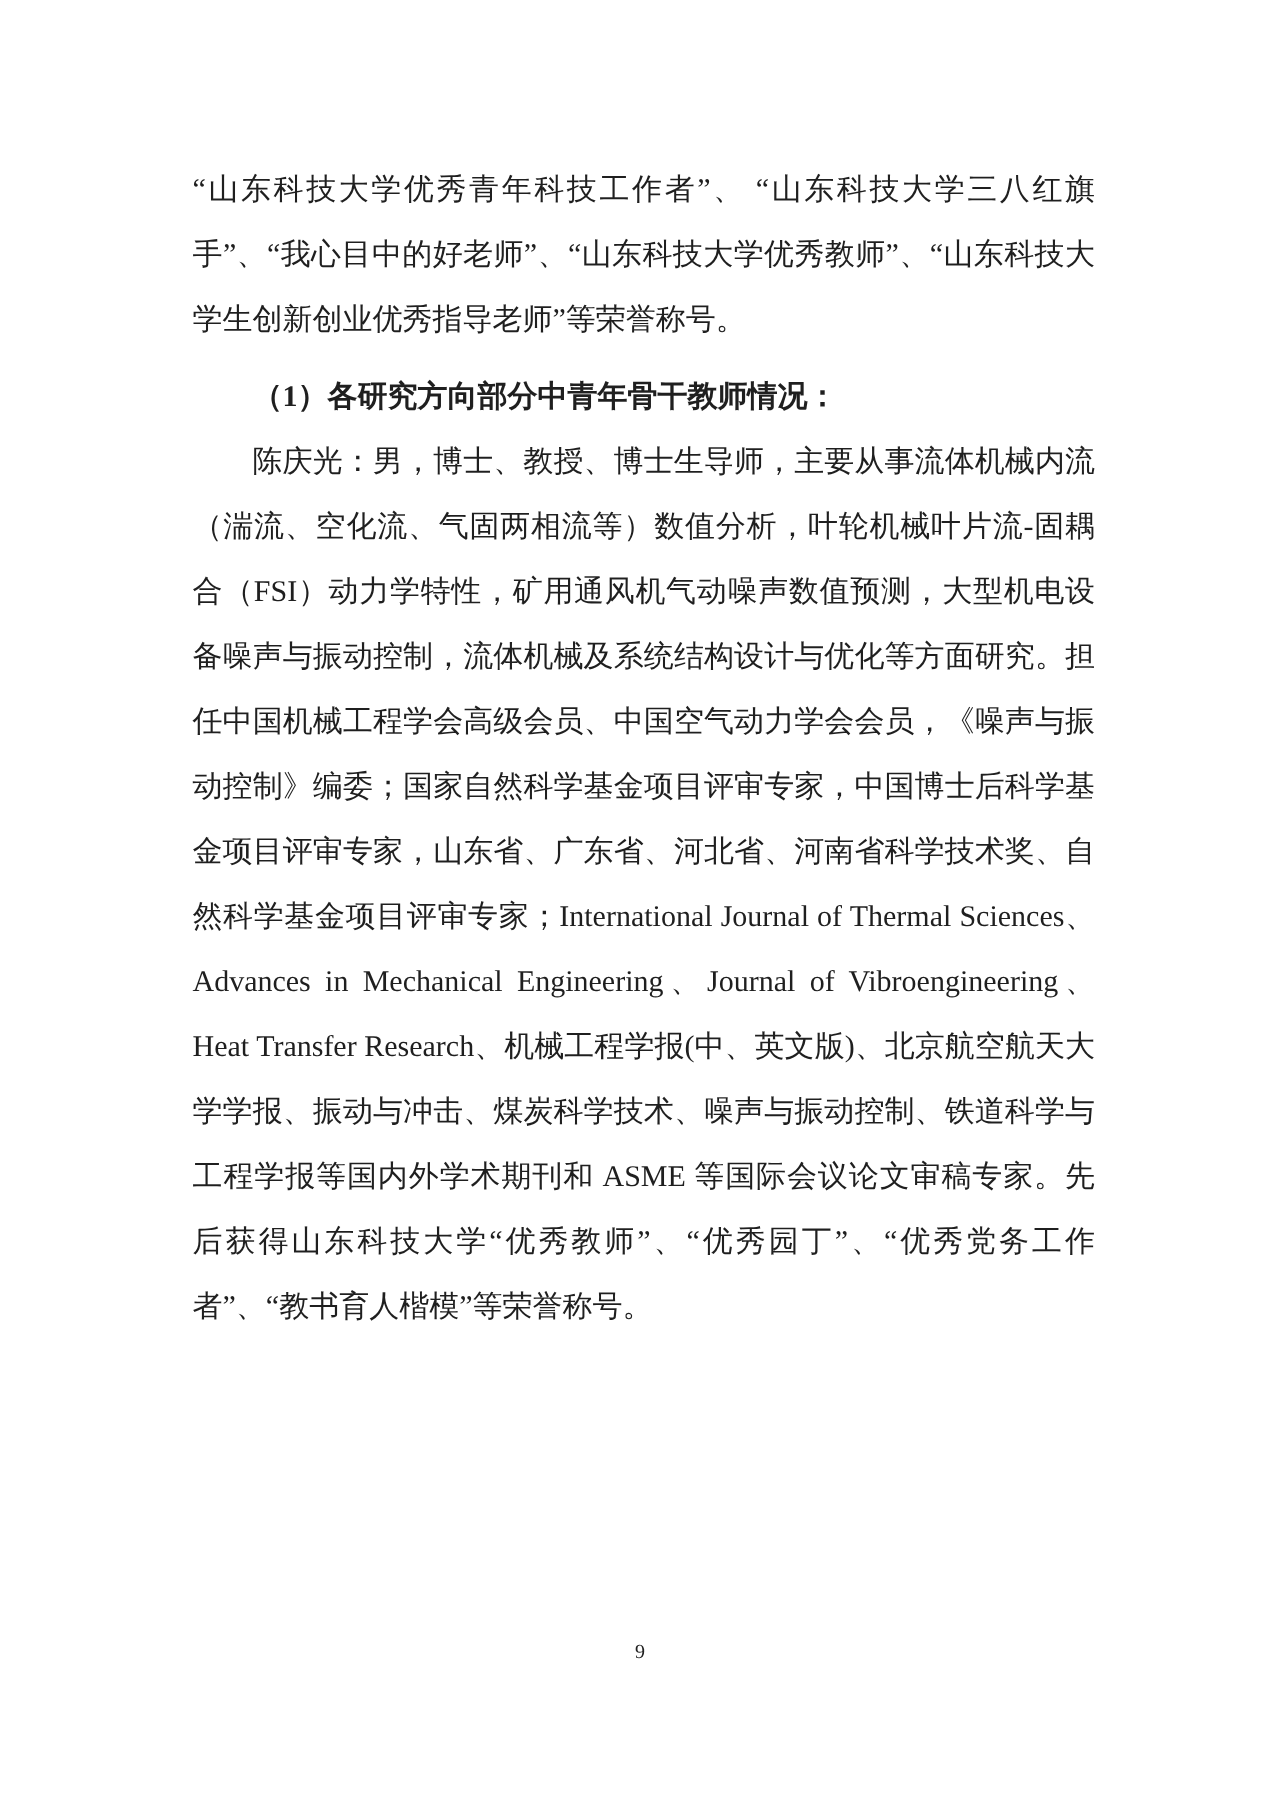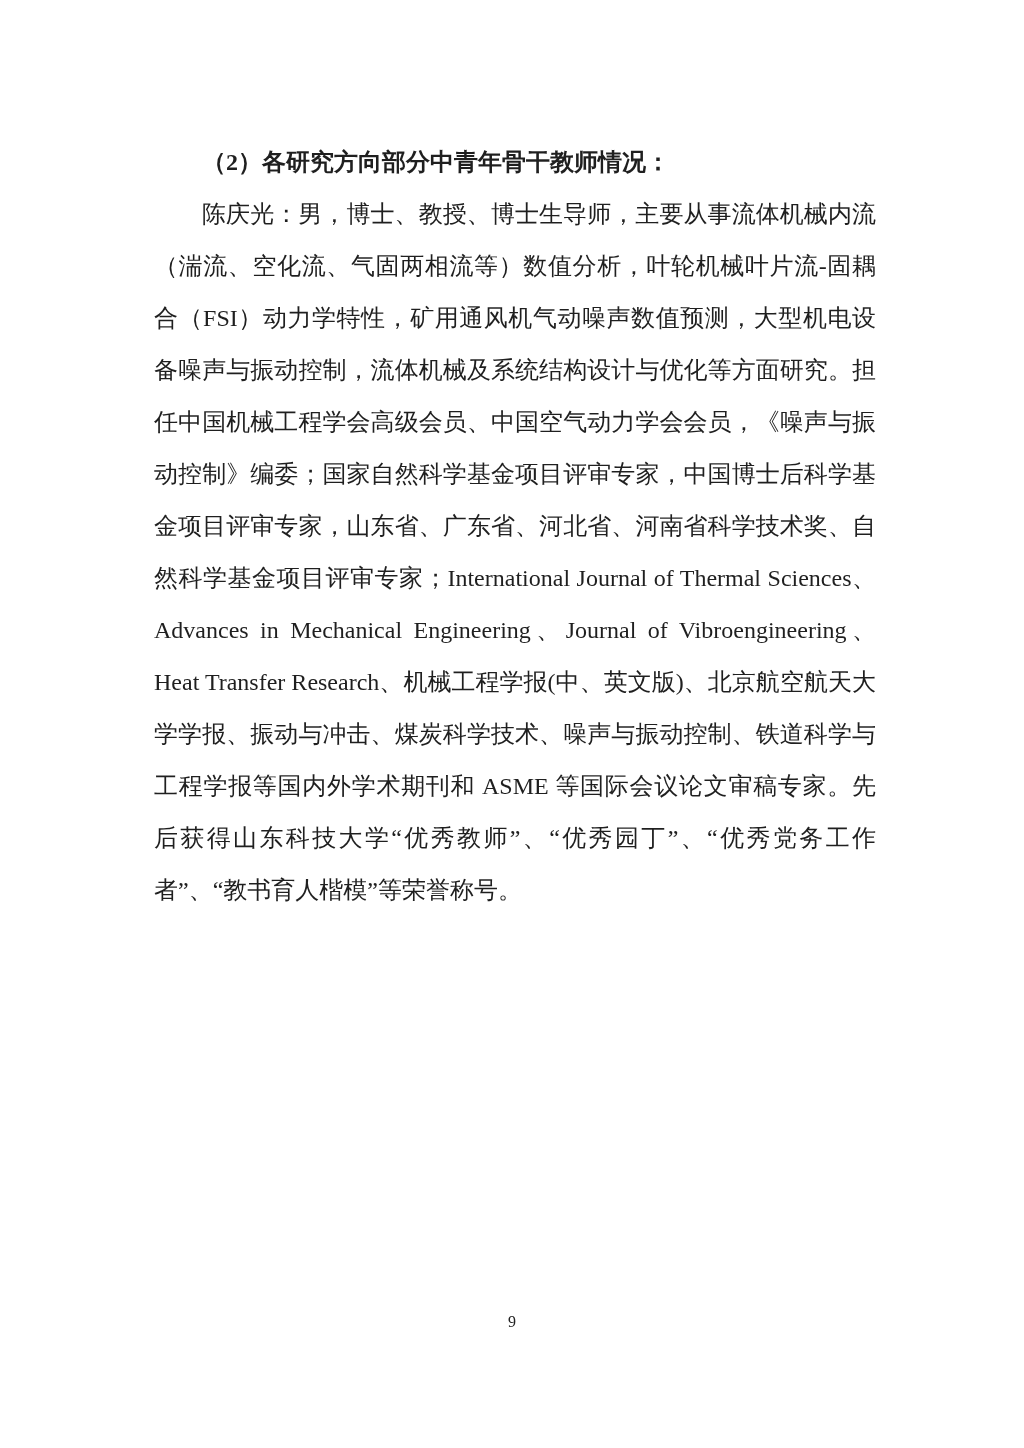--- a/index.html
+++ b/index.html
@@ -52,23 +52,26 @@
     color: #222222;
     font-family: "Liberation Serif", "DejaVu Serif", serif;
   }
 </style>
 </head>
 <body>
 
 <div class="page">
   <div class="content">
 
+    <p class="para">
+      <span>“山东科技大学优秀青年科技工作者”、 “山东科技大学三八红旗手”、“我心目中的好老师”、“山东科技大学优秀教师”、“山东科技大学生创新创业优秀指导老师”等荣誉称号。</span>
+    </p>
 
     <p class="para heading indent">
-      <span>（2）各研究方向部分中青年骨干教师情况：</span>
+      <span>（1）各研究方向部分中青年骨干教师情况：</span>
     </p>
 
     <p class="para indent">
       <span class="lead">陈庆光：</span><span>男，博士、教授、博士生导师，主要从事流体机械内流（湍流、空化流、气固两相流等）数值分析，叶轮机械叶片流-固耦合（FSI）动力学特性，矿用通风机气动噪声数值预测，大型机电设备噪声与振动控制，流体机械及系统结构设计与优化等方面研究。担任中国机械工程学会高级会员、中国空气动力学会会员，《噪声与振动控制》编委；国家自然科学基金项目评审专家，中国博士后科学基金项目评审专家，山东省、广东省、河北省、河南省科学技术奖、自然科学基金项目评审专家；International Journal of Thermal Sciences、Advances in Mechanical Engineering、Journal of Vibroengineering、Heat Transfer Research、机械工程学报(中、英文版)、北京航空航天大学学报、振动与冲击、煤炭科学技术、噪声与振动控制、铁道科学与工程学报等国内外学术期刊和 ASME 等国际会议论文审稿专家。先后获得山东科技大学“优秀教师”、“优秀园丁”、“优秀党务工作者”、“教书育人楷模”等荣誉称号。</span>
     </p>
 
 
   </div>
 
   <div class="page-number">9</div>

